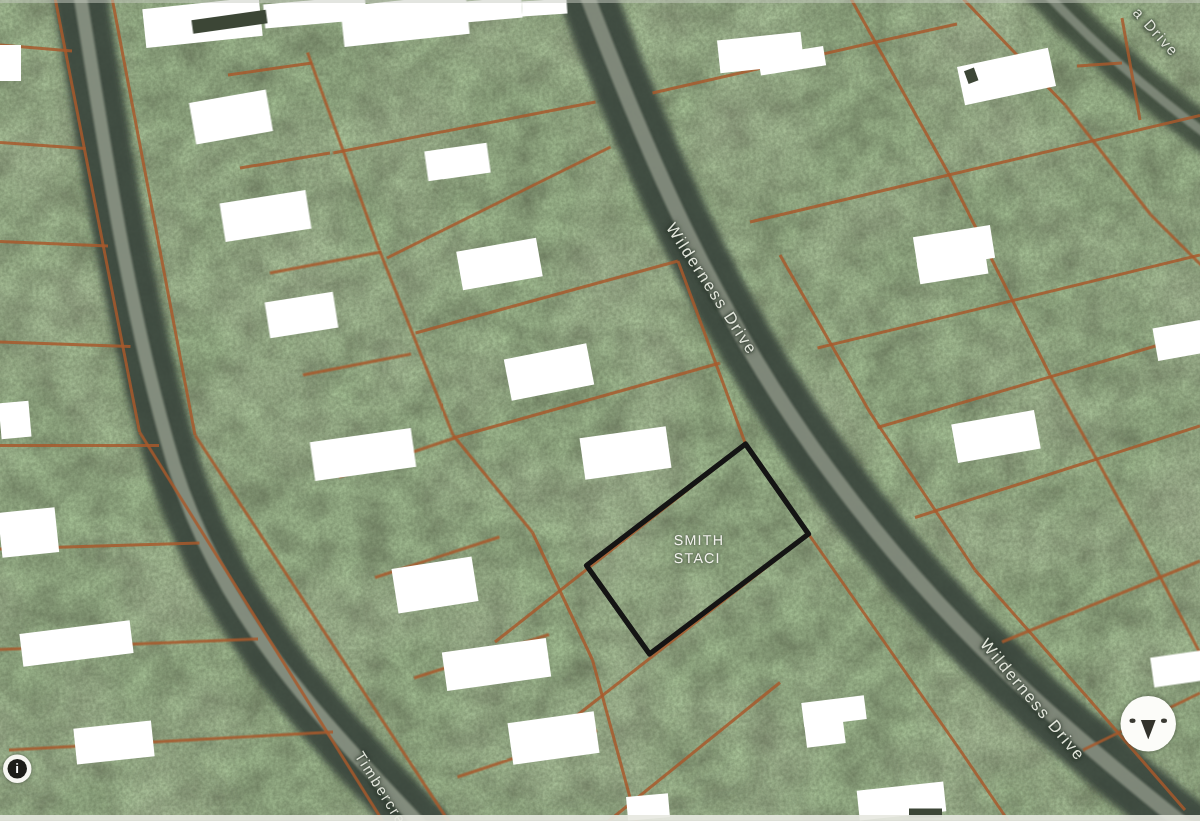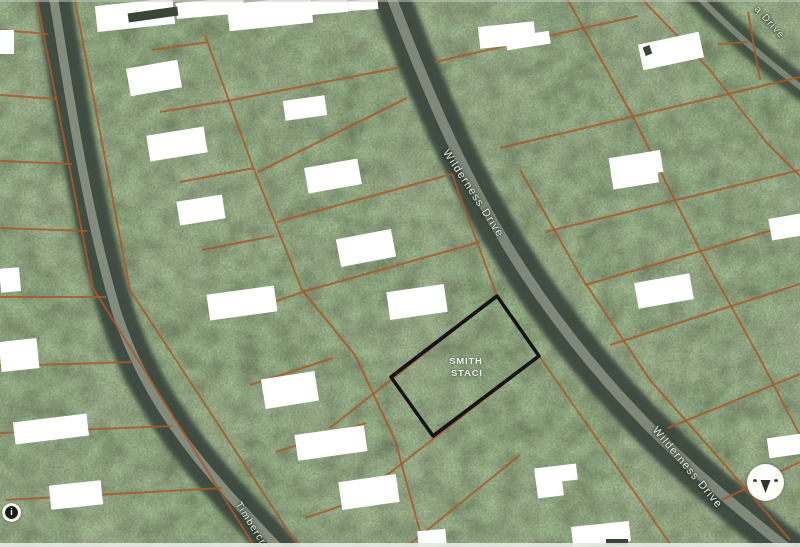--- a/index.html
+++ b/index.html
@@ -14,22 +14,22 @@
     color:#e4e7dd;font-size:11px;letter-spacing:1.2px;
     text-shadow:0 0 2px #2e3a2e,0 1px 2px #2e3a2e,0 0 4px rgba(30,40,30,.8);
     transform-origin:center;pointer-events:none;
   }
   #lbl-wilderness-upper{left:474px;top:193px;transform:translate(-50%,-50%) rotate(57deg);}
   #lbl-wilderness-lower{left:688px;top:467px;transform:translate(-50%,-50%) rotate(50deg);}
   #lbl-corner-drive{left:770px;top:22px;font-size:10px;transform:translate(-50%,-50%) rotate(48deg);}
   #lbl-timber{left:253px;top:526px;font-size:10px;transform:translate(-50%,-50%) rotate(58deg);}
   #parcel-owner{
     position:absolute;left:466px;top:367px;transform:translate(-50%,-50%);
-    color:#f3f3ee;font-weight:bold;font-size:9.5px;line-height:1.25;
-    letter-spacing:.8px;text-align:right;
+    color:#f3f3ee;font-weight:normal;font-size:9.5px;line-height:1.25;
+    letter-spacing:.8px;text-align:left;
     text-shadow:0 0 2px rgba(40,50,40,.9);
   }
   
   #north-arrow{
     position:absolute;left:747px;top:464px;width:37px;height:37px;border-radius:50%;
     background:#fcfcf9;box-shadow:0 0 3px rgba(20,25,18,.45);
   }
   #north-arrow .dot{position:absolute;width:4px;height:3px;background:#3a3a33;border-radius:50%;top:15px;}
   #north-arrow .dot.l{left:6px;} #north-arrow .dot.r{left:27px;}
   #north-arrow .needle{

